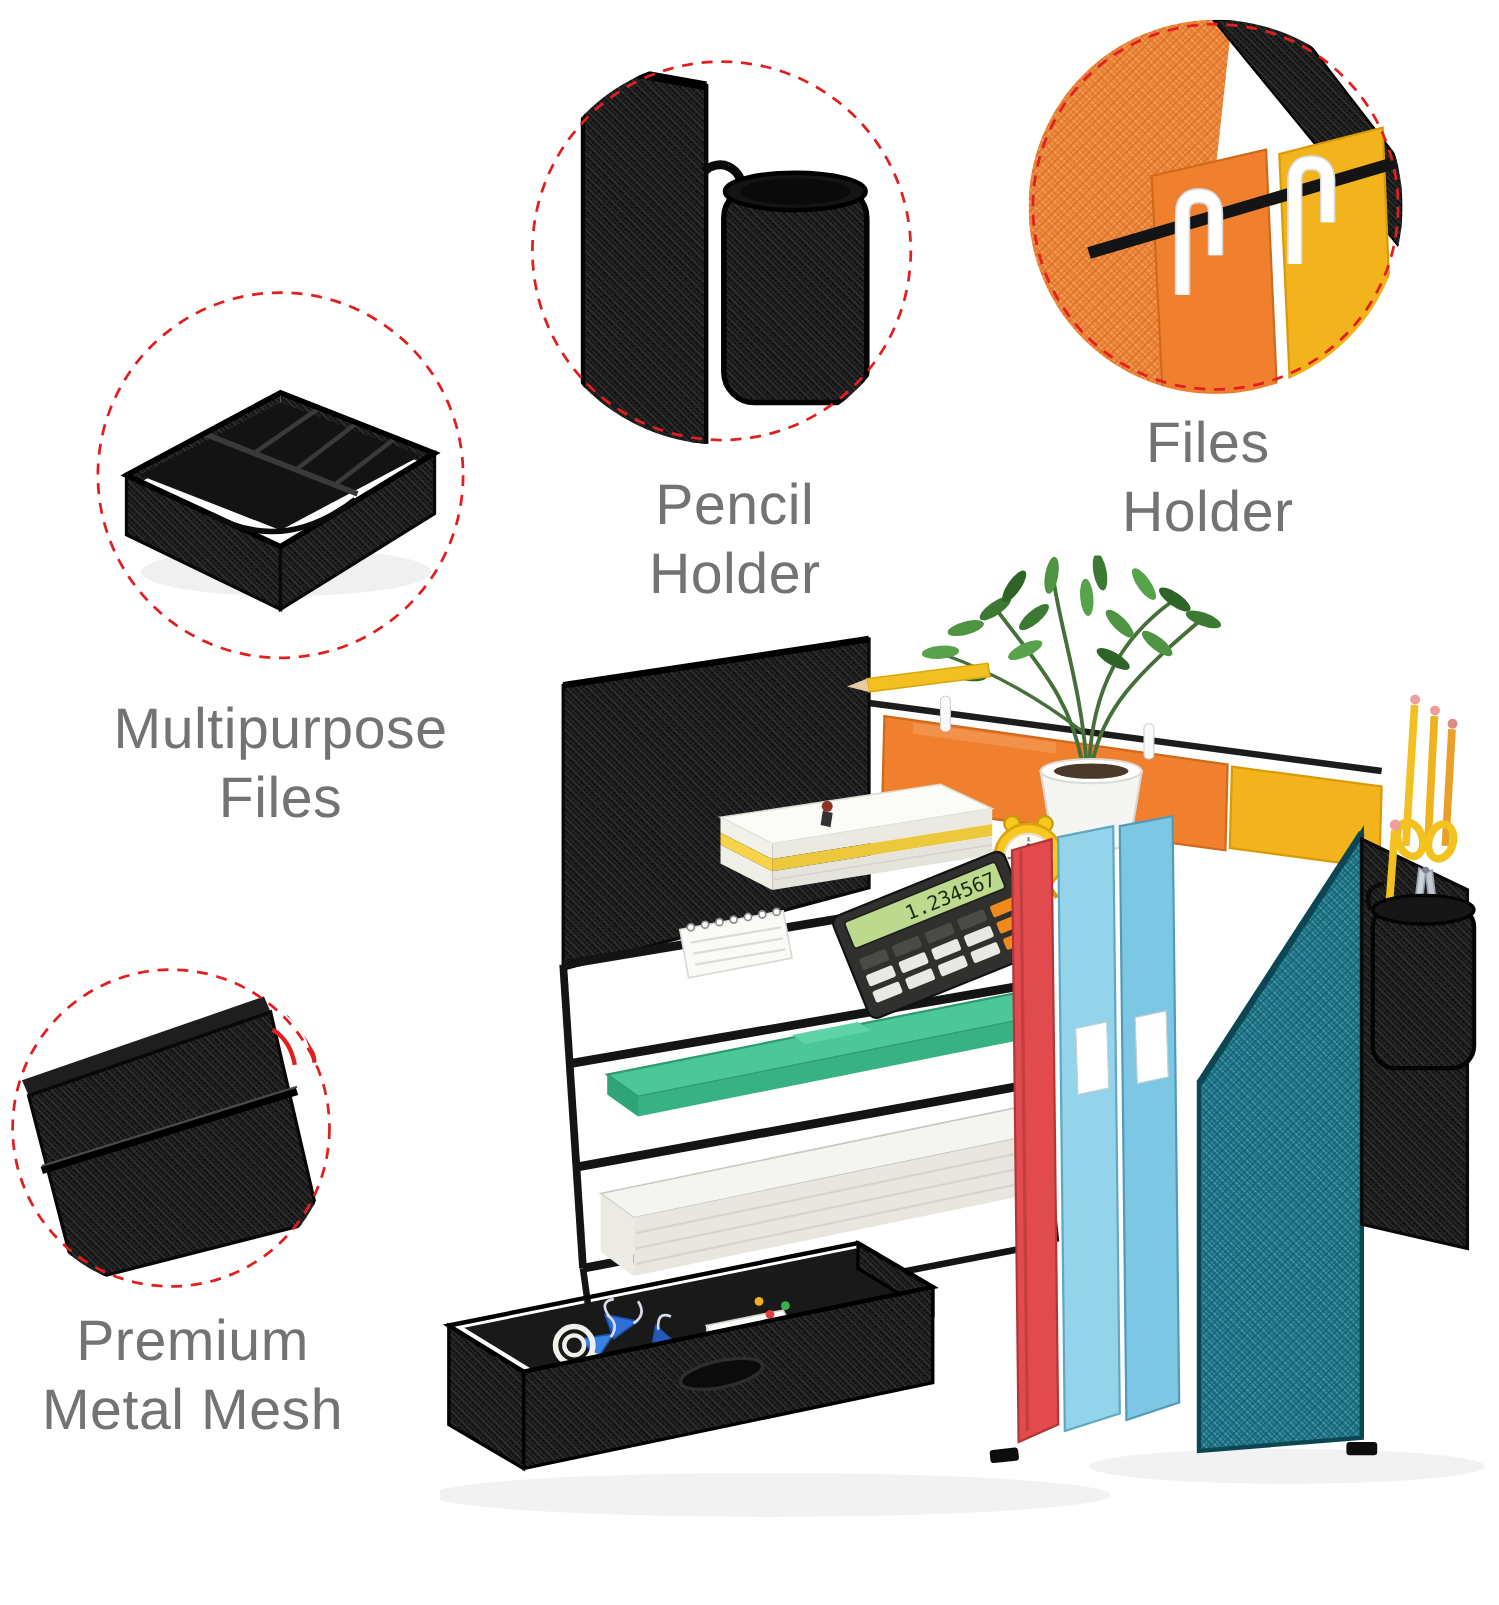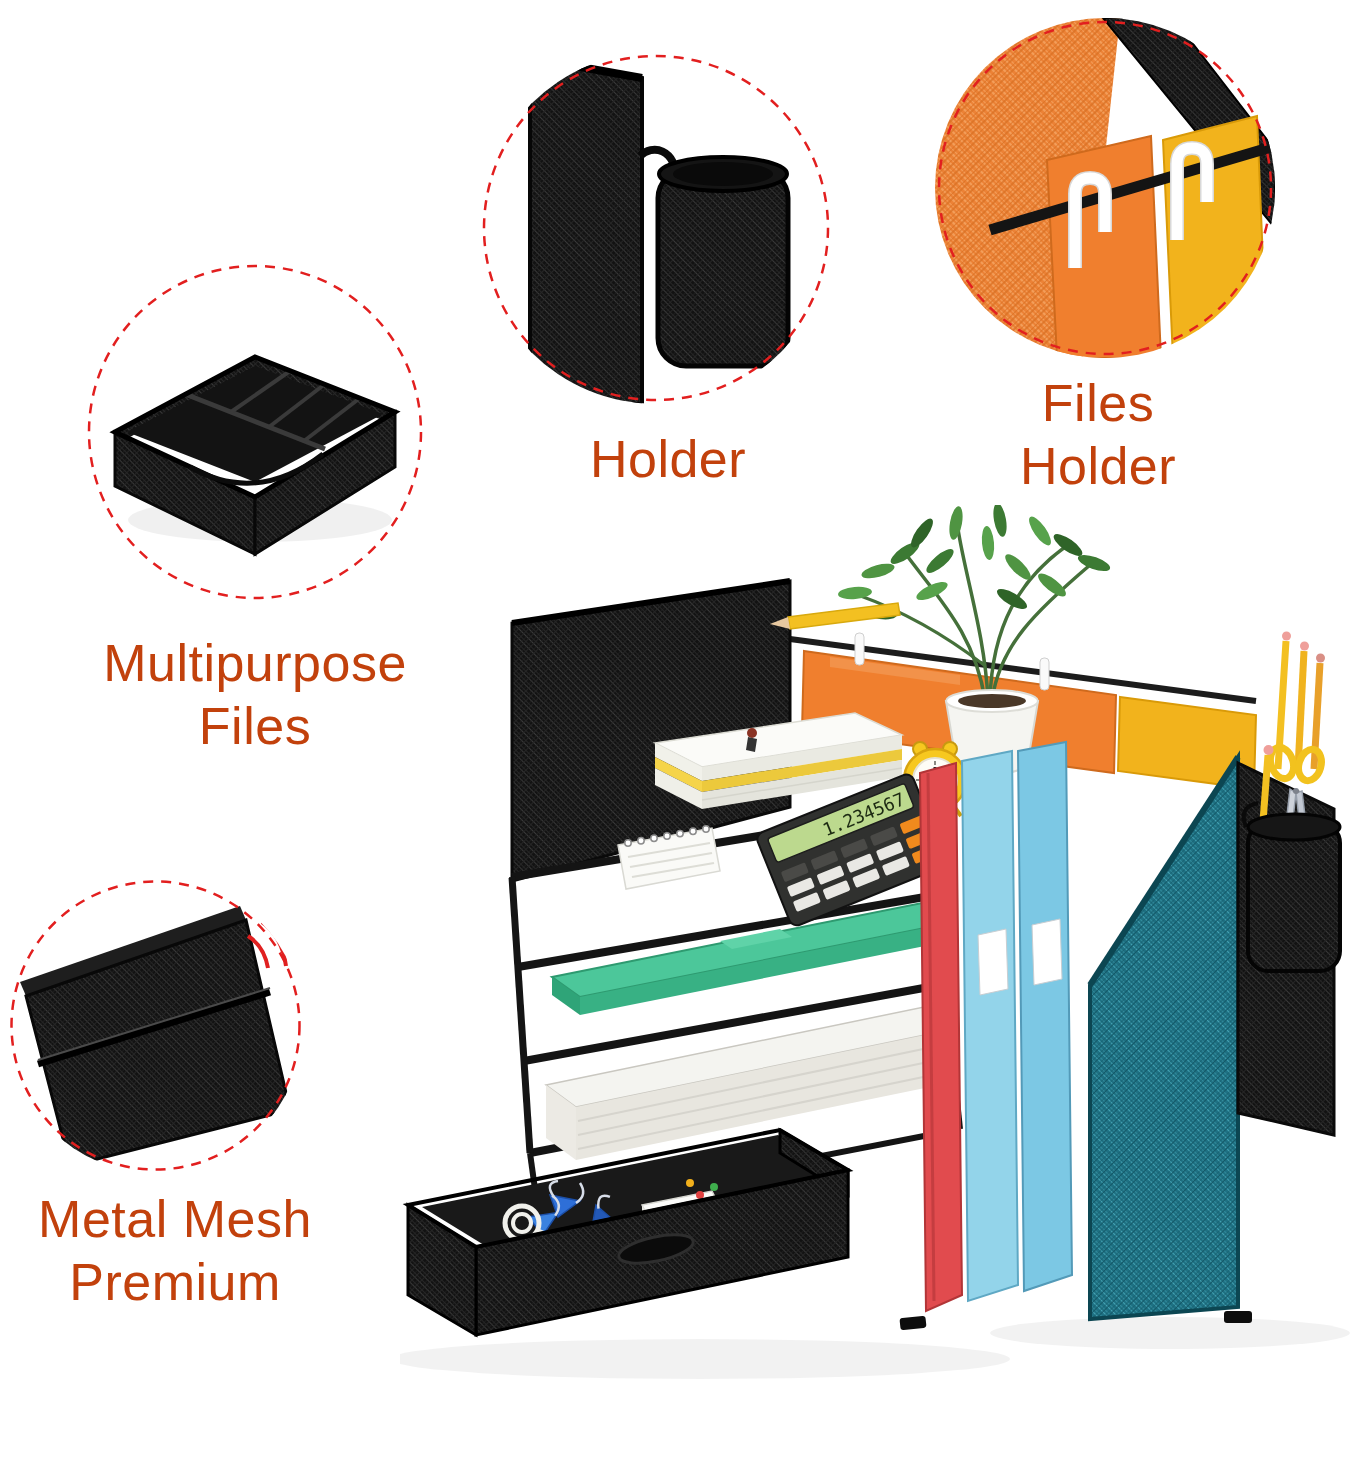--- a/index.html
+++ b/index.html
@@ -1,20 +1,20 @@
 <!DOCTYPE html>
 <html><head>
 <meta charset="utf-8">
 <style>
   html,body{margin:0;padding:0;background:#ffffff;}
   #canvas{position:relative;width:1363px;height:1459px;background:#ffffff;overflow:hidden;
           font-family:"Liberation Sans",sans-serif;}
   .callout{position:absolute;border-radius:50%;overflow:hidden;}
   .callout svg{display:block;width:100%;height:100%;}
-  .feature-label{position:absolute;text-align:center;color:#c2410c;font-size:52px;line-height:1.22;
+  .feature-label{position:absolute;text-align:center;color:#737373;font-size:52px;line-height:1.22;
                  font-weight:400;letter-spacing:.5px;}
   #main-photo{position:absolute;left:400px;top:505px;width:960px;height:890px;}
 </style>
 </head>
 <body>
 
 <div id="canvas">
 
   <svg width="0" height="0" style="position:absolute">
     <defs>
@@ -69,20 +69,21 @@
       <g>
         <path d="M196,128 C196,96 172,92 160,104" stroke="#0a0a0a" stroke-width="8" fill="none"></path>
         <rect x="178" y="118" width="130" height="196" rx="28" fill="url(#meshB)" stroke="#040404" stroke-width="5"></rect>
         <ellipse cx="243" cy="122" rx="64" ry="17" fill="#141414" stroke="#000000" stroke-width="4"></ellipse>
         <ellipse cx="243" cy="122" rx="50" ry="12" fill="#0a0a0a"></ellipse>
       </g>
       <circle cx="176" cy="176" r="172" fill="none" stroke="#e21f1f" stroke-width="2.5" stroke-dasharray="10 8"></circle>
     </svg>
   </div>
   <div class="feature-label" style="left:468px;top:428px;width:400px">
+    <div>Pencil</div>
     <div>Holder</div>
   </div>
 
   <div class="callout" style="left:935px;top:18px;width:340px;height:340px">
     <svg viewBox="0 0 340 340">
       <polygon points="0,0 185,0 148,340 0,340" fill="url(#meshO)"></polygon>
       <polygon points="168,0 238,0 340,132 340,210" fill="url(#meshB)" stroke="#000000" stroke-width="2"></polygon>
       <polygon points="228,122 322,98 332,340 238,340" fill="#f2b31c" stroke="#d99a08" stroke-width="2"></polygon>
       <polygon points="112,142 216,118 226,340 122,340" fill="#f07f2e" stroke="#cf6a1d" stroke-width="2"></polygon>
       <line x1="55" y1="212" x2="340" y2="128" stroke="#141414" stroke-width="11"></line>
@@ -107,22 +108,22 @@
       <line x1="30" y1="186" x2="262" y2="114" stroke="#000000" stroke-width="7"></line>
       <line x1="30" y1="182" x2="262" y2="110" stroke="#4a4a4a" stroke-width="2"></line>
       <g>
         <path d="M240,58 q16,10 20,32" stroke="#e02020" stroke-width="4" fill="none"></path>
         <path d="M254,44 q20,14 24,44" stroke="#e02020" stroke-width="4" fill="none"></path>
       </g>
       <circle cx="147.5" cy="147.5" r="144" fill="none" stroke="#e21f1f" stroke-width="2.5" stroke-dasharray="10 8"></circle>
     </svg>
   </div>
   <div class="feature-label" style="left:10px;top:1188px;width:330px">
+    <div>Premium</div>
     <div>Metal Mesh</div>
-    <div>Premium</div>
   </div>
 
   <svg id="main-photo" viewBox="0 0 960 890">
 
     <ellipse cx="300" cy="854" rx="310" ry="20" fill="#000000" opacity="0.05"></ellipse>
     <ellipse cx="770" cy="828" rx="180" ry="16" fill="#000000" opacity="0.05"></ellipse>
 
     <g>
       <line x1="390" y1="134" x2="856" y2="196" stroke="#1c1c1c" stroke-width="6"></line>
       <polygon points="404,146 716,190 714,268 402,226" fill="#f07f2e" stroke="#cf6a1d" stroke-width="2"></polygon>

